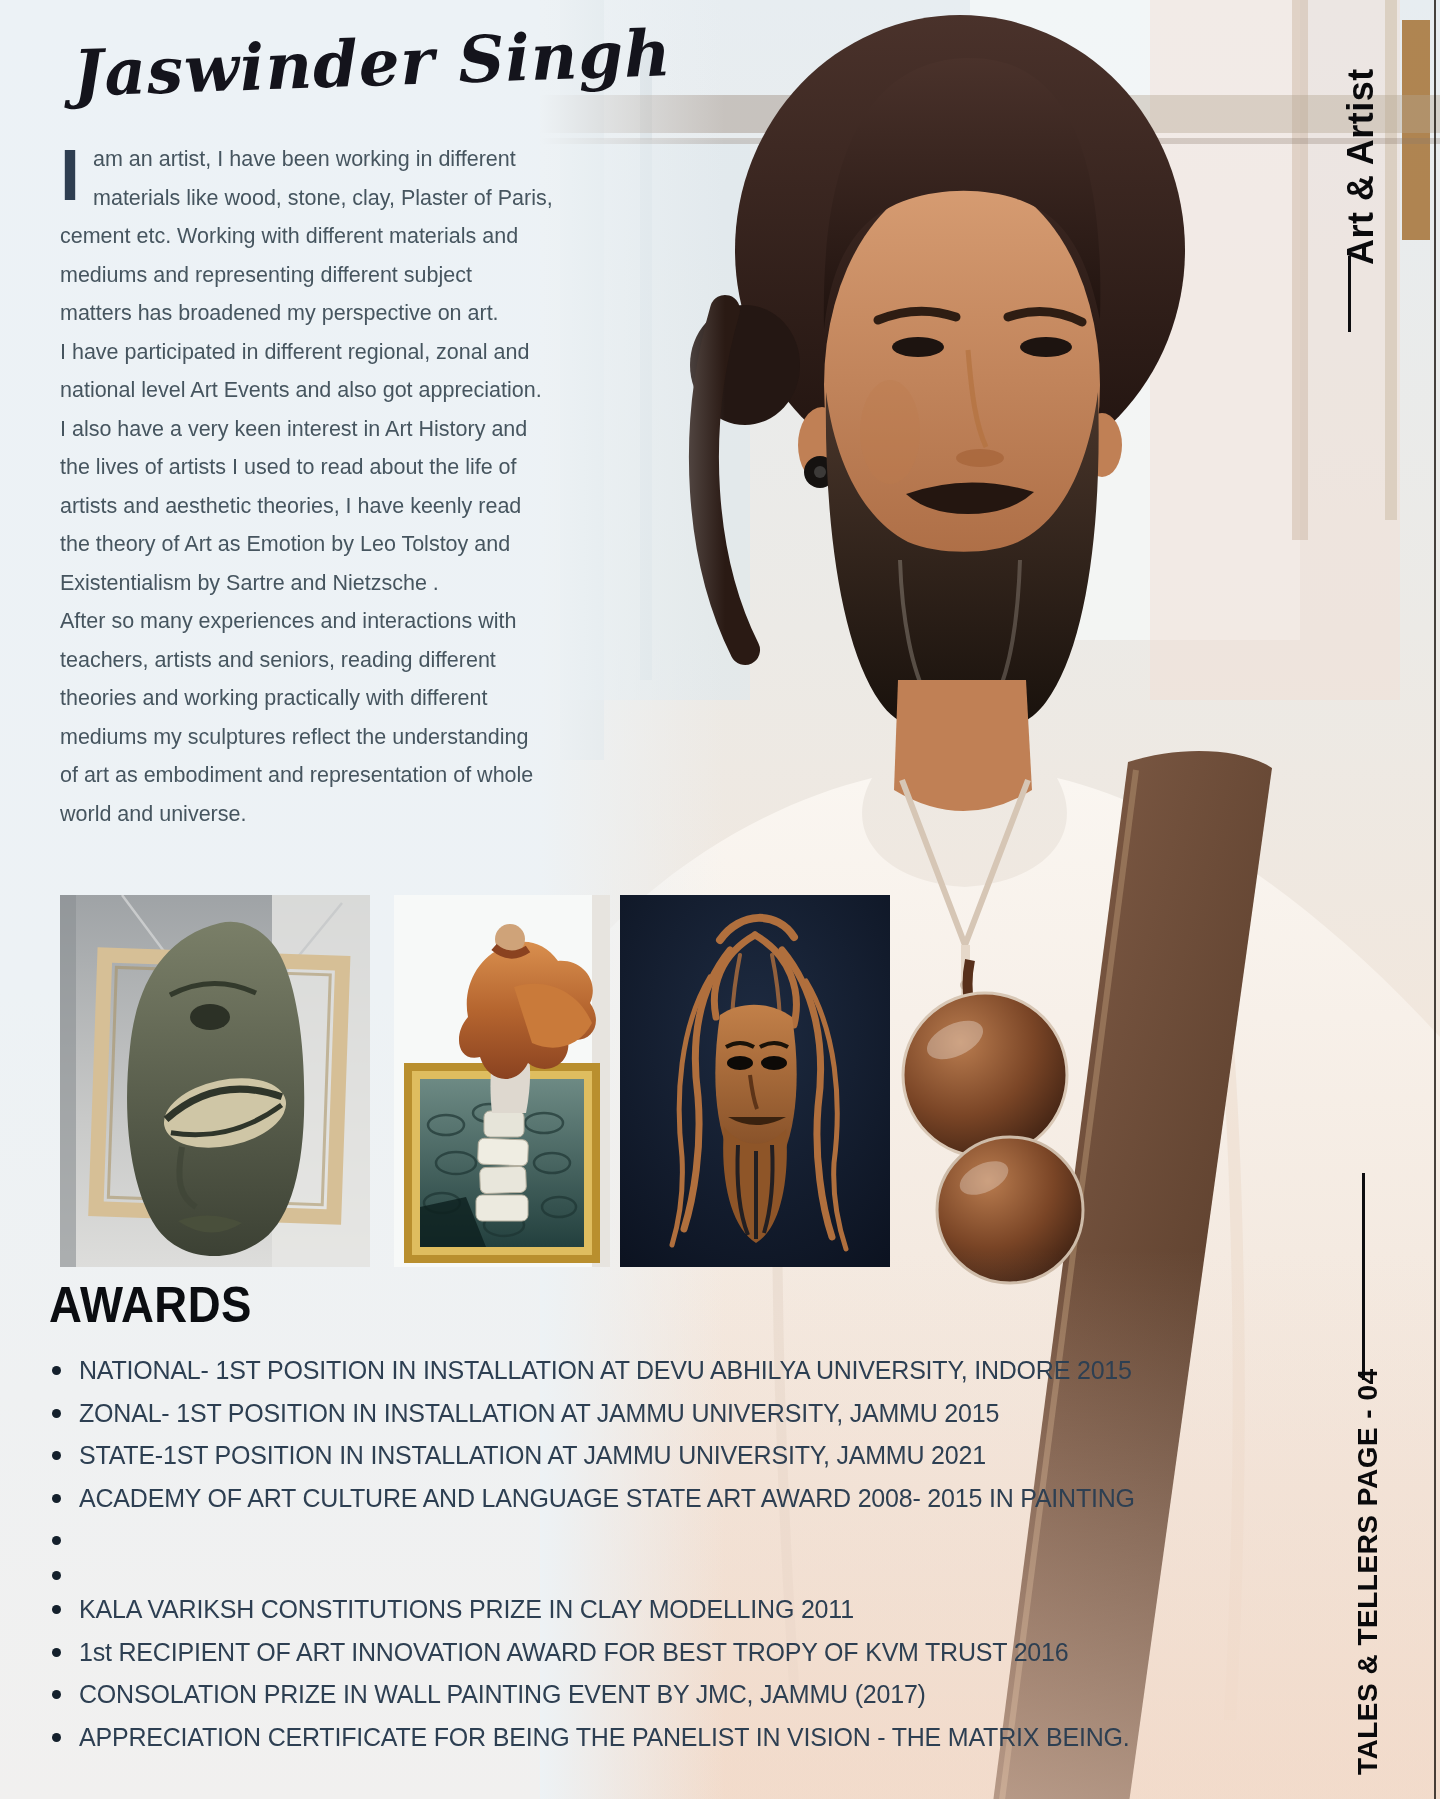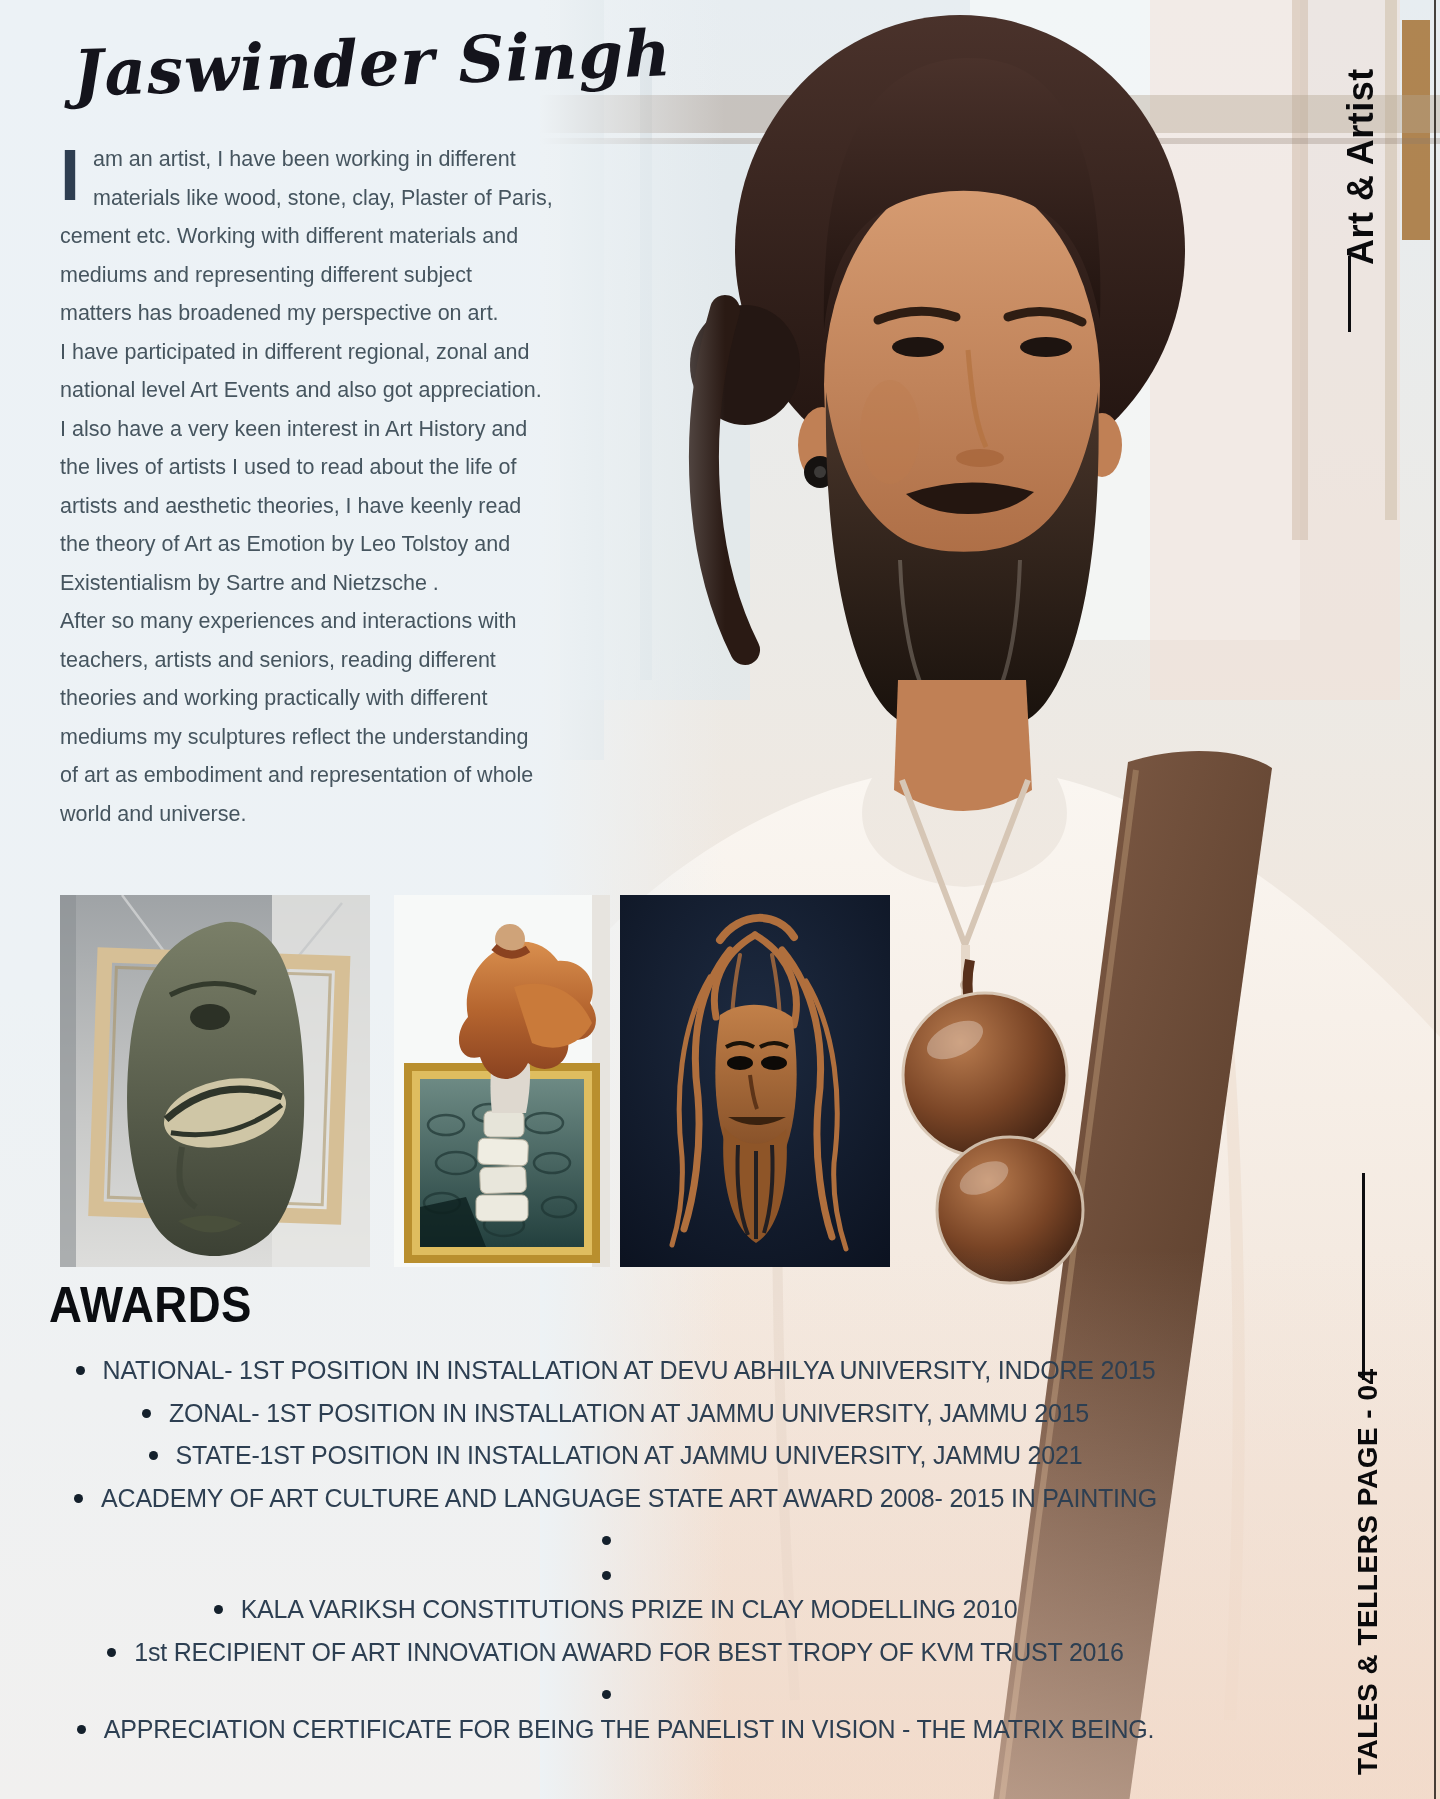--- a/index.html
+++ b/index.html
@@ -33,21 +33,21 @@
   .art1 { left:60px;  width:310px; }
   .art2 { left:394px; width:216px; }
   .art3 { left:620px; width:270px; }
 
   
   .awards { position:absolute; left:49px; top:1276px; width:1130px; z-index:3; }
   .awards h2 { margin:0 0 26px 0; font-size:47px; font-weight:bold; color:#0b0d11;
                letter-spacing:0.5px; transform:scale(0.97,1.05); transform-origin:left top; }
   .awards ul { list-style:none; margin:0; padding:0; }
   .awards li { display:flex; align-items:flex-start; margin-bottom:16.5px;
-               font-size:25px; line-height:26px; color:#2d3f52; letter-spacing:-0.2px;justify-content:center; }
+               font-size:25px; line-height:26px; color:#2d3f52; letter-spacing:-0.2px; }
   .dot { flex:0 0 auto; width:9px; height:9px; border-radius:50%;
          background:#14202c; margin:9px 18px 0 3px; }
 
   
   .vlabel { position:absolute; z-index:4; font-weight:bold; color:#0a0a0c;
             white-space:nowrap; transform:rotate(-90deg); }
   .vlabel-top    { left:1240px; top:125px;  width:240px; height:40px; font-size:36px; letter-spacing:0.5px; }
   .vlabel-bottom { left:1162px; top:1545px; width:420px; height:40px; font-size:28px; letter-spacing:0.5px; }
   .rule { position:absolute; z-index:4; width:3px; background:#0d0d10; }
   .rule-top    { left:1348px; top:256px;  height:76px; }
@@ -346,28 +346,29 @@
           <span>ACADEMY OF ART CULTURE AND LANGUAGE STATE ART AWARD 2008- 2015 IN PAINTING</span>
         </li>
       <li>
           <span class="dot"></span>
         </li>
       <li>
           <span class="dot"></span>
         </li>
       <li>
           <span class="dot"></span>
-          <span>KALA VARIKSH CONSTITUTIONS PRIZE IN CLAY MODELLING 2010</span>
+          <span>KALA VARIKSH CONSTITUTIONS PRIZE IN CLAY MODELLING 2011</span>
         </li>
       <li>
           <span class="dot"></span>
           <span>1st RECIPIENT OF ART INNOVATION AWARD FOR BEST TROPY OF KVM TRUST 2016</span>
         </li>
       <li>
           <span class="dot"></span>
+          <span>CONSOLATION PRIZE IN WALL PAINTING EVENT BY JMC, JAMMU (2017)</span>
         </li>
       <li>
           <span class="dot"></span>
           <span>APPRECIATION CERTIFICATE FOR BEING THE PANELIST IN VISION - THE MATRIX BEING.</span>
         </li>
     </ul>
   </div>
 
 </div>
 

